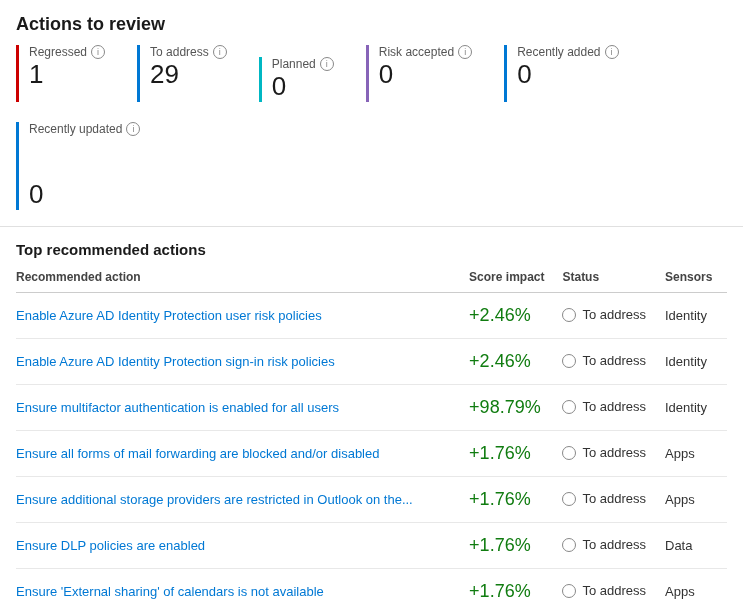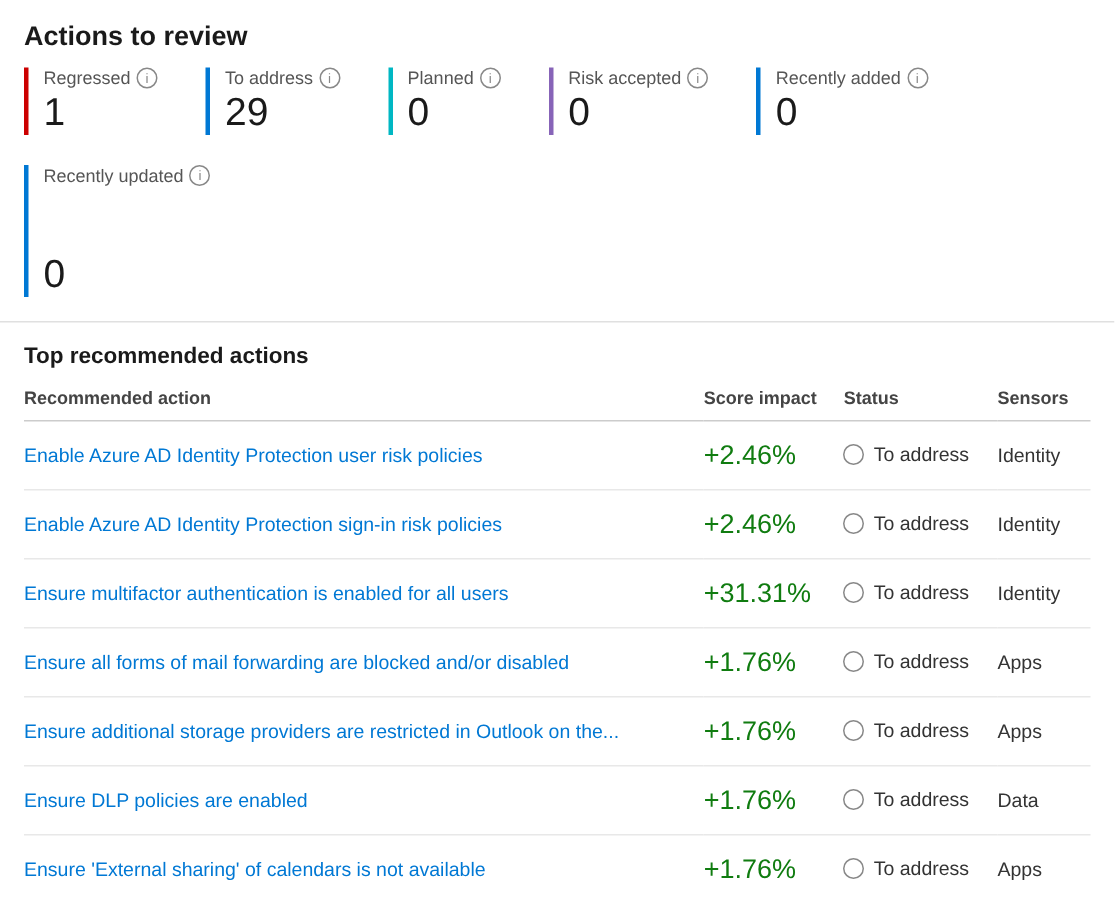--- a/index.html
+++ b/index.html
@@ -27,21 +27,21 @@
       display: flex;
       flex-direction: column;
       padding: 0 24px 0 0;
       border-left: 3px solid transparent;
       padding-left: 10px;
       margin-right: 8px;
       min-width: 90px;
     }
     .action-stat.regressed { border-left-color: #c00; }
     .action-stat.to-address { border-left-color: #0078d4; }
-    .action-stat.planned { border-left-color: #00b7c3; }
+    .action-stat.planned { border-left-color: #00b7c3; margin-top: 12px; }
     .action-stat.risk-accepted { border-left-color: #8764b8; }
     .action-stat.recently-added { border-left-color: #0078d4; }
     .action-stat.recently-updated { border-left-color: #0078d4; gap: 43px; }
     .stat-label {
       font-size: 12px;
       color: #555;
       display: flex;
       align-items: center;
       gap: 4px;
       white-space: nowrap;
@@ -220,21 +220,21 @@
           <td class="category">Identity</td>
         </tr>
         <tr>
           <td class="action-name">Enable Azure AD Identity Protection sign-in risk policies</td>
           <td class="score">+2.46%</td>
           <td class="status-cell"><span class="status-circle"><span class="circle-icon"></span>To address</span></td>
           <td class="category">Identity</td>
         </tr>
         <tr>
           <td class="action-name">Ensure multifactor authentication is enabled for all users</td>
-          <td class="score">+31.31%</td>
+          <td class="score">+98.79%</td>
           <td class="status-cell"><span class="status-circle"><span class="circle-icon"></span>To address</span></td>
           <td class="category">Identity</td>
         </tr>
         <tr>
           <td class="action-name">Ensure all forms of mail forwarding are blocked and/or disabled</td>
           <td class="score">+1.76%</td>
           <td class="status-cell"><span class="status-circle"><span class="circle-icon"></span>To address</span></td>
           <td class="category">Apps</td>
         </tr>
         <tr>

